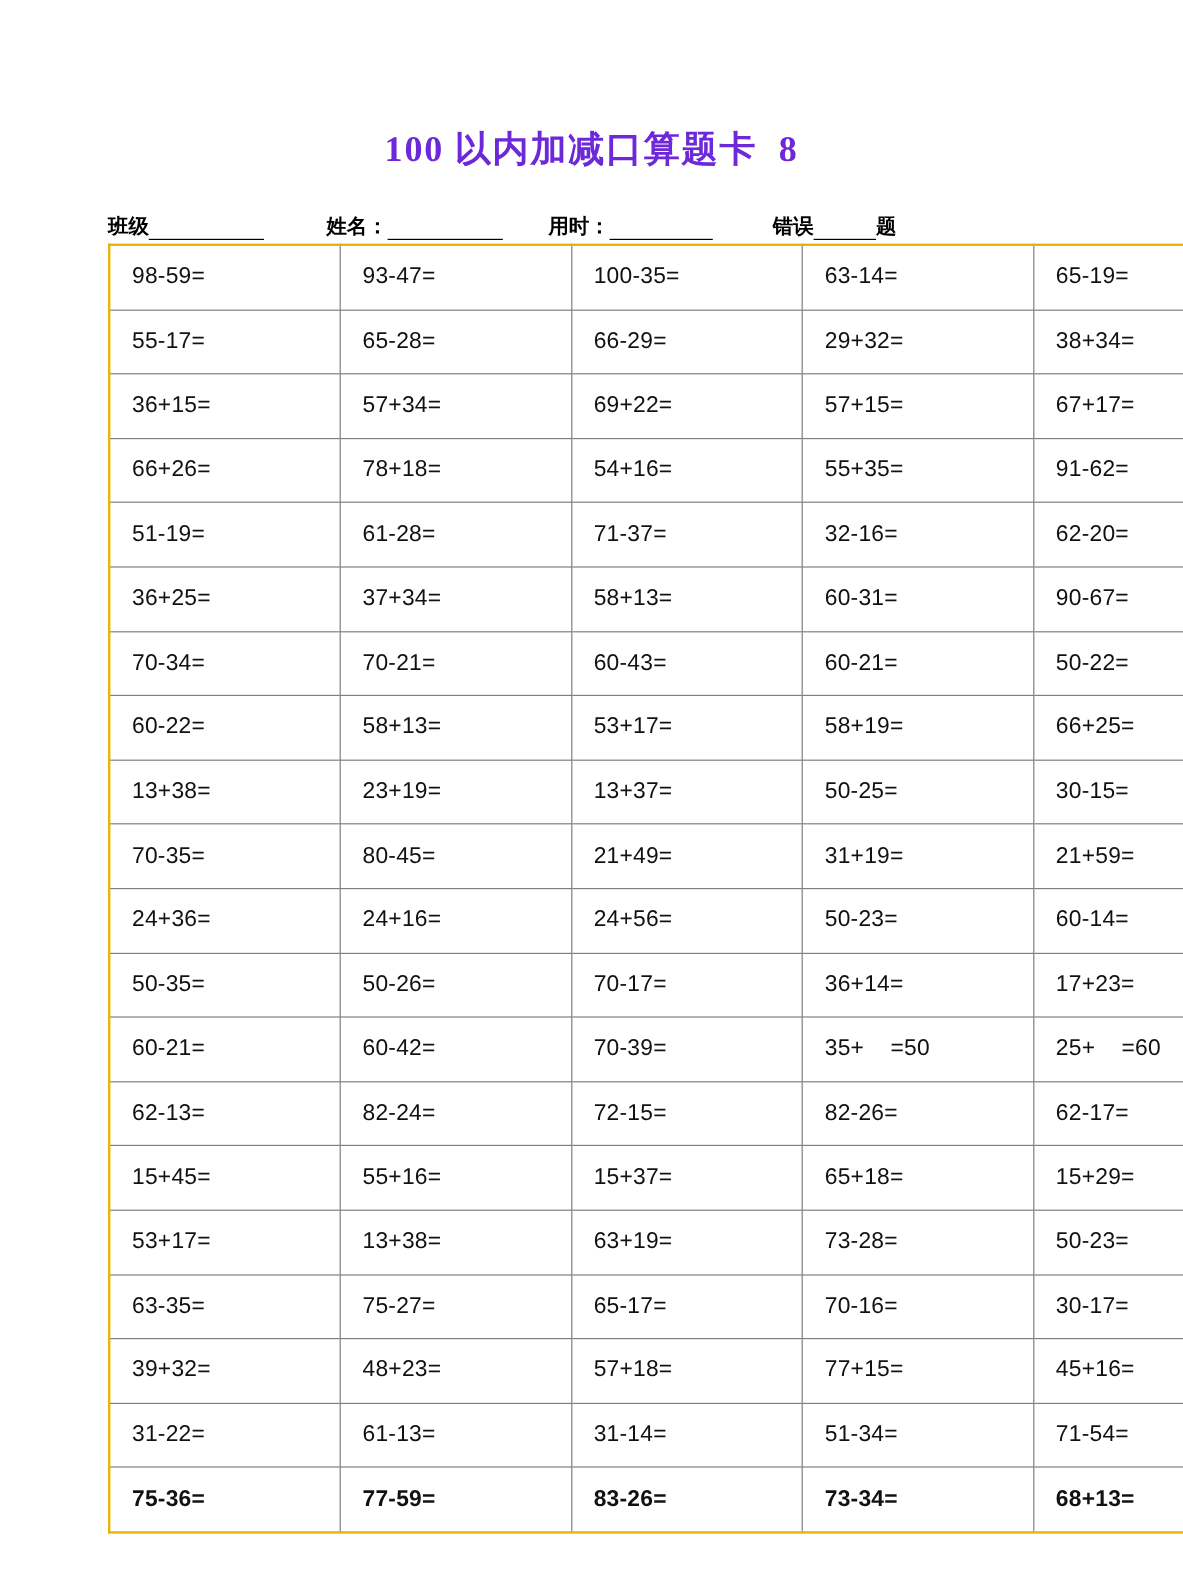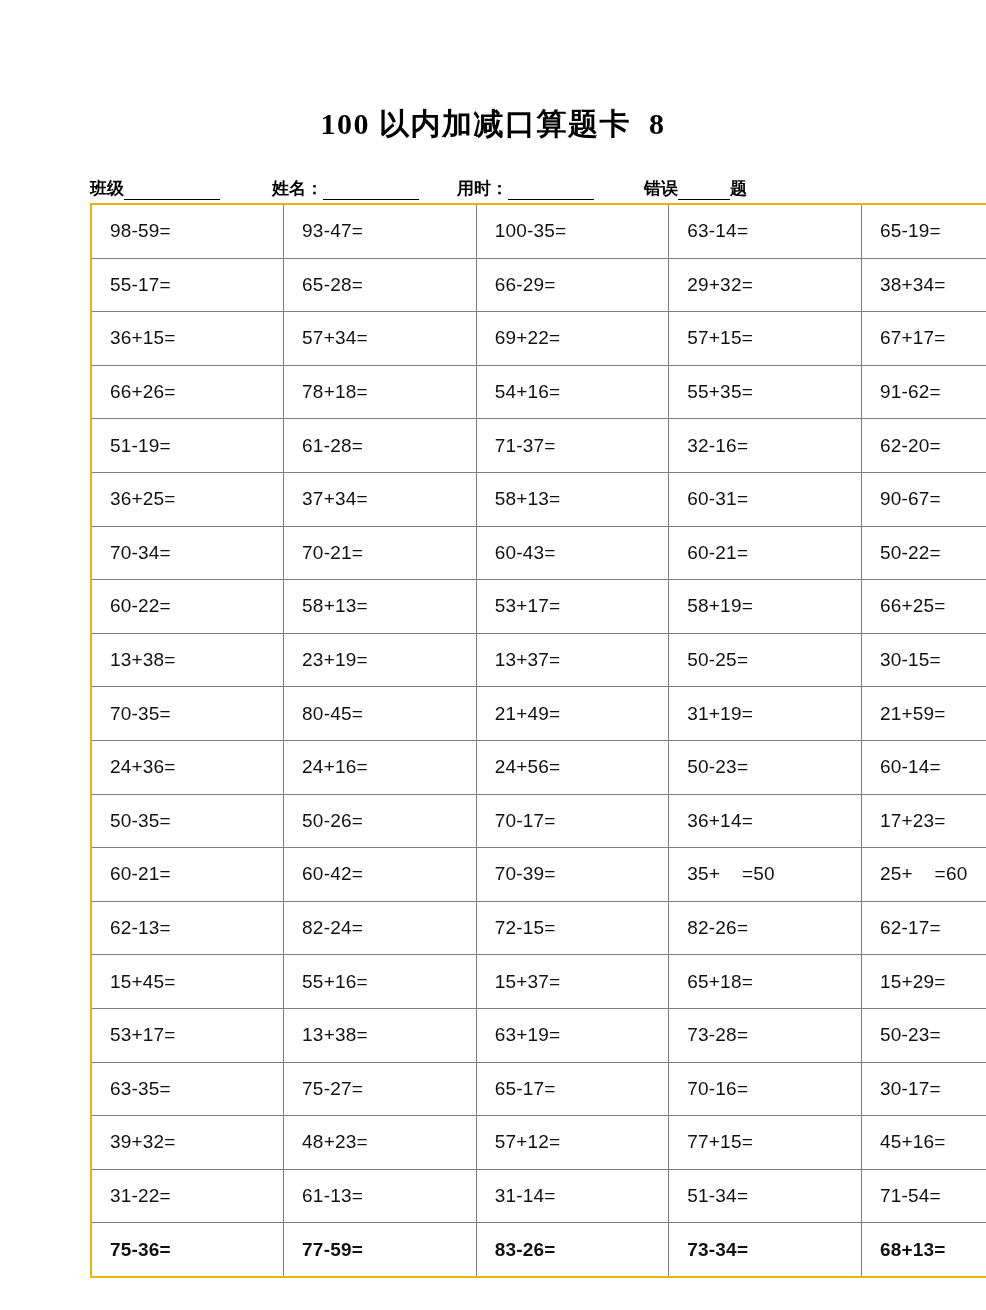--- a/index.html
+++ b/index.html
@@ -27,21 +27,21 @@
   .title {
     position: absolute;
     left: 0;
     top: 104px;
     width: 986px;
     text-align: center;
     font-family: "Liberation Serif", "DejaVu Serif", serif;
     font-weight: 700;
     font-size: 30px;
     letter-spacing: 1.5px;
-    color: #000000;
+    color: #6d28d9;
     white-space: pre;
   }
 
   
   .info-line {
     position: absolute;
     left: 90px;
     top: 170px;
     width: 810px;
     height: 30px;
@@ -244,21 +244,21 @@
         <tr>
           <td>63-35=</td>
           <td>75-27=</td>
           <td>65-17=</td>
           <td>70-16=</td>
           <td>30-17=</td>
         </tr>
         <tr>
           <td>39+32=</td>
           <td>48+23=</td>
-          <td>57+12=</td>
+          <td>57+18=</td>
           <td>77+15=</td>
           <td>45+16=</td>
         </tr>
         <tr>
           <td>31-22=</td>
           <td>61-13=</td>
           <td>31-14=</td>
           <td>51-34=</td>
           <td>71-54=</td>
         </tr>

